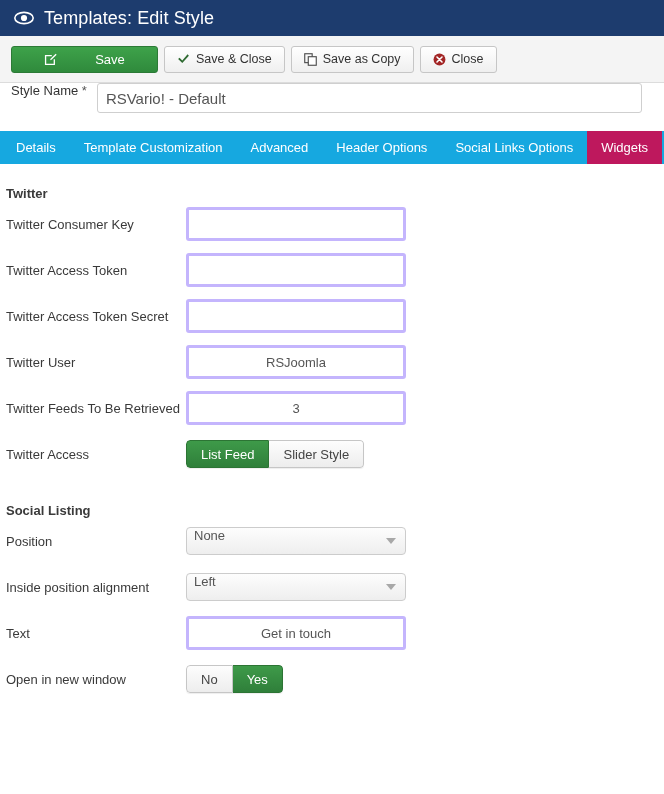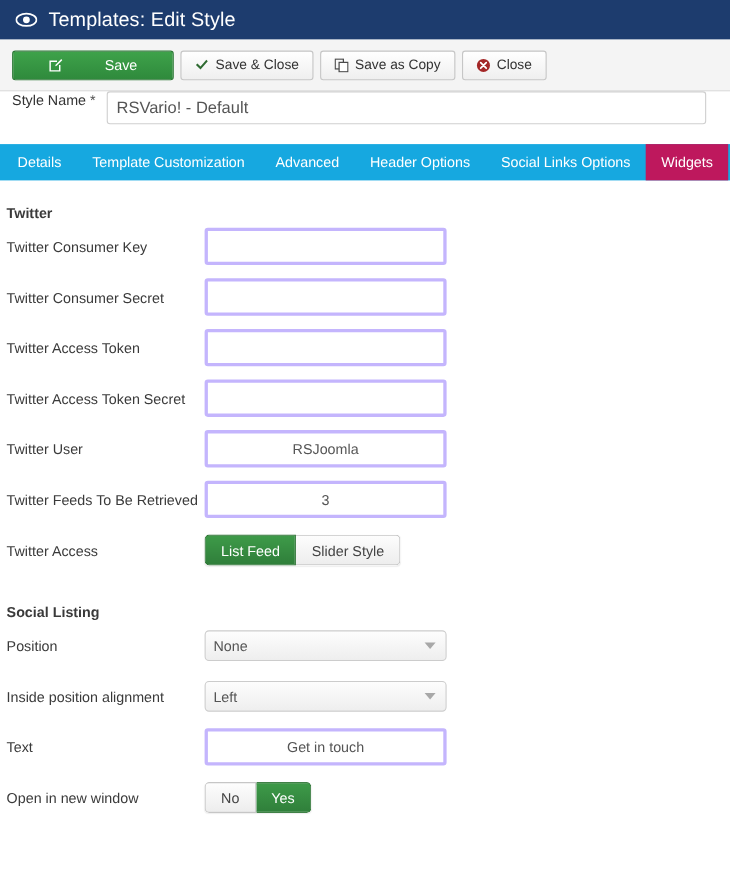--- a/index.html
+++ b/index.html
@@ -183,21 +183,20 @@
   }
 
   
   .select-box {
     width: 220px;
     height: 28px;
     border: 1px solid #cccccc;
     border-radius: 4px;
     background: linear-gradient(#fdfdfd, #eeeeee);
     display: flex;
-    align-items: center;
     padding: 0 7px;
     box-sizing: border-box;
     font-size: 13px;
     color: #555555;
     cursor: pointer;
     position: relative;
   }
   .select-box .caret {
     position: absolute;
     right: 9px;
@@ -320,26 +319,20 @@
 
   <div class="section-heading" id="twitter-heading">Twitter</div>
 
   <div class="field-row">
     <div class="field-label">Twitter Consumer Key</div>
     <div class="field-control">
       <input class="text-input" type="text" value="" style="">
     </div>
   </div>
 
-  <div class="field-row">
-    <div class="field-label">Twitter Consumer Secret</div>
-    <div class="field-control">
-      <input class="text-input" type="text" value="" style="">
-    </div>
-  </div>
 
   <div class="field-row">
     <div class="field-label">Twitter Access Token</div>
     <div class="field-control">
       <input class="text-input" type="text" value="" style="">
     </div>
   </div>
 
   <div class="field-row">
     <div class="field-label">Twitter Access Token Secret</div>

